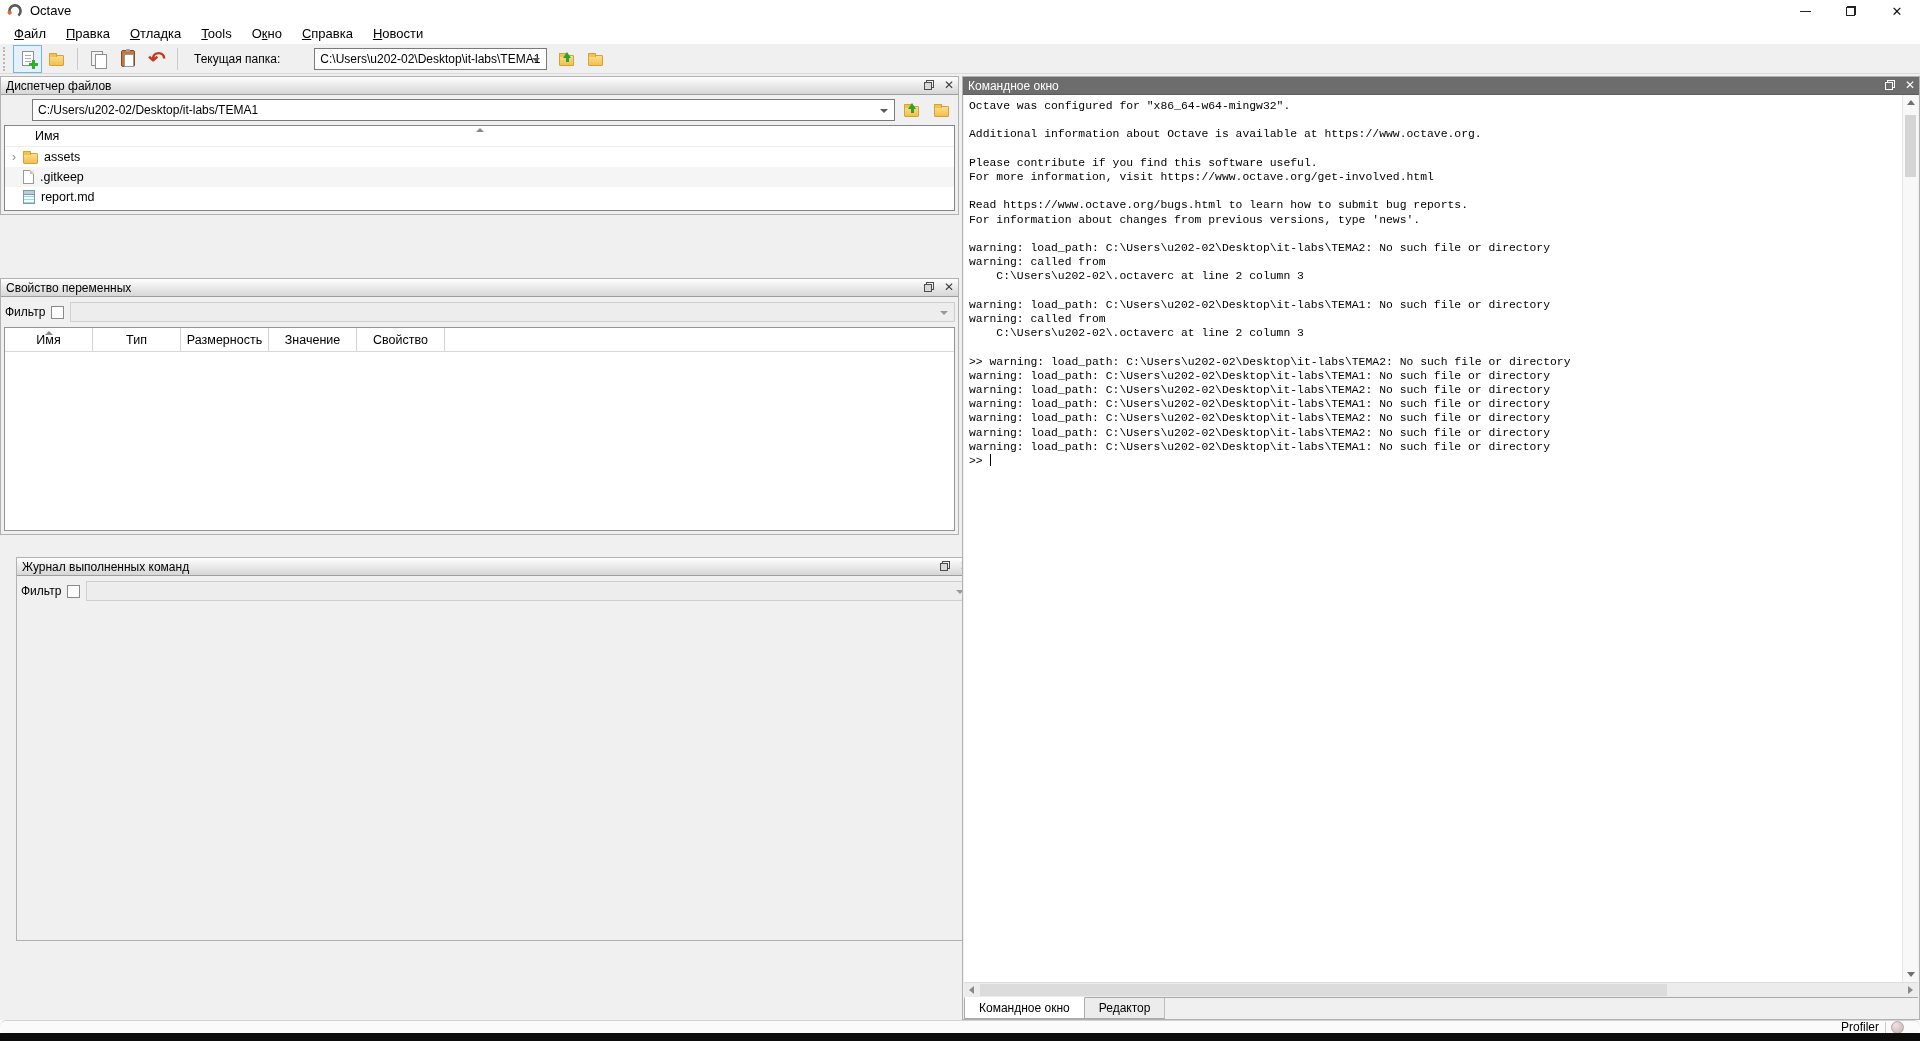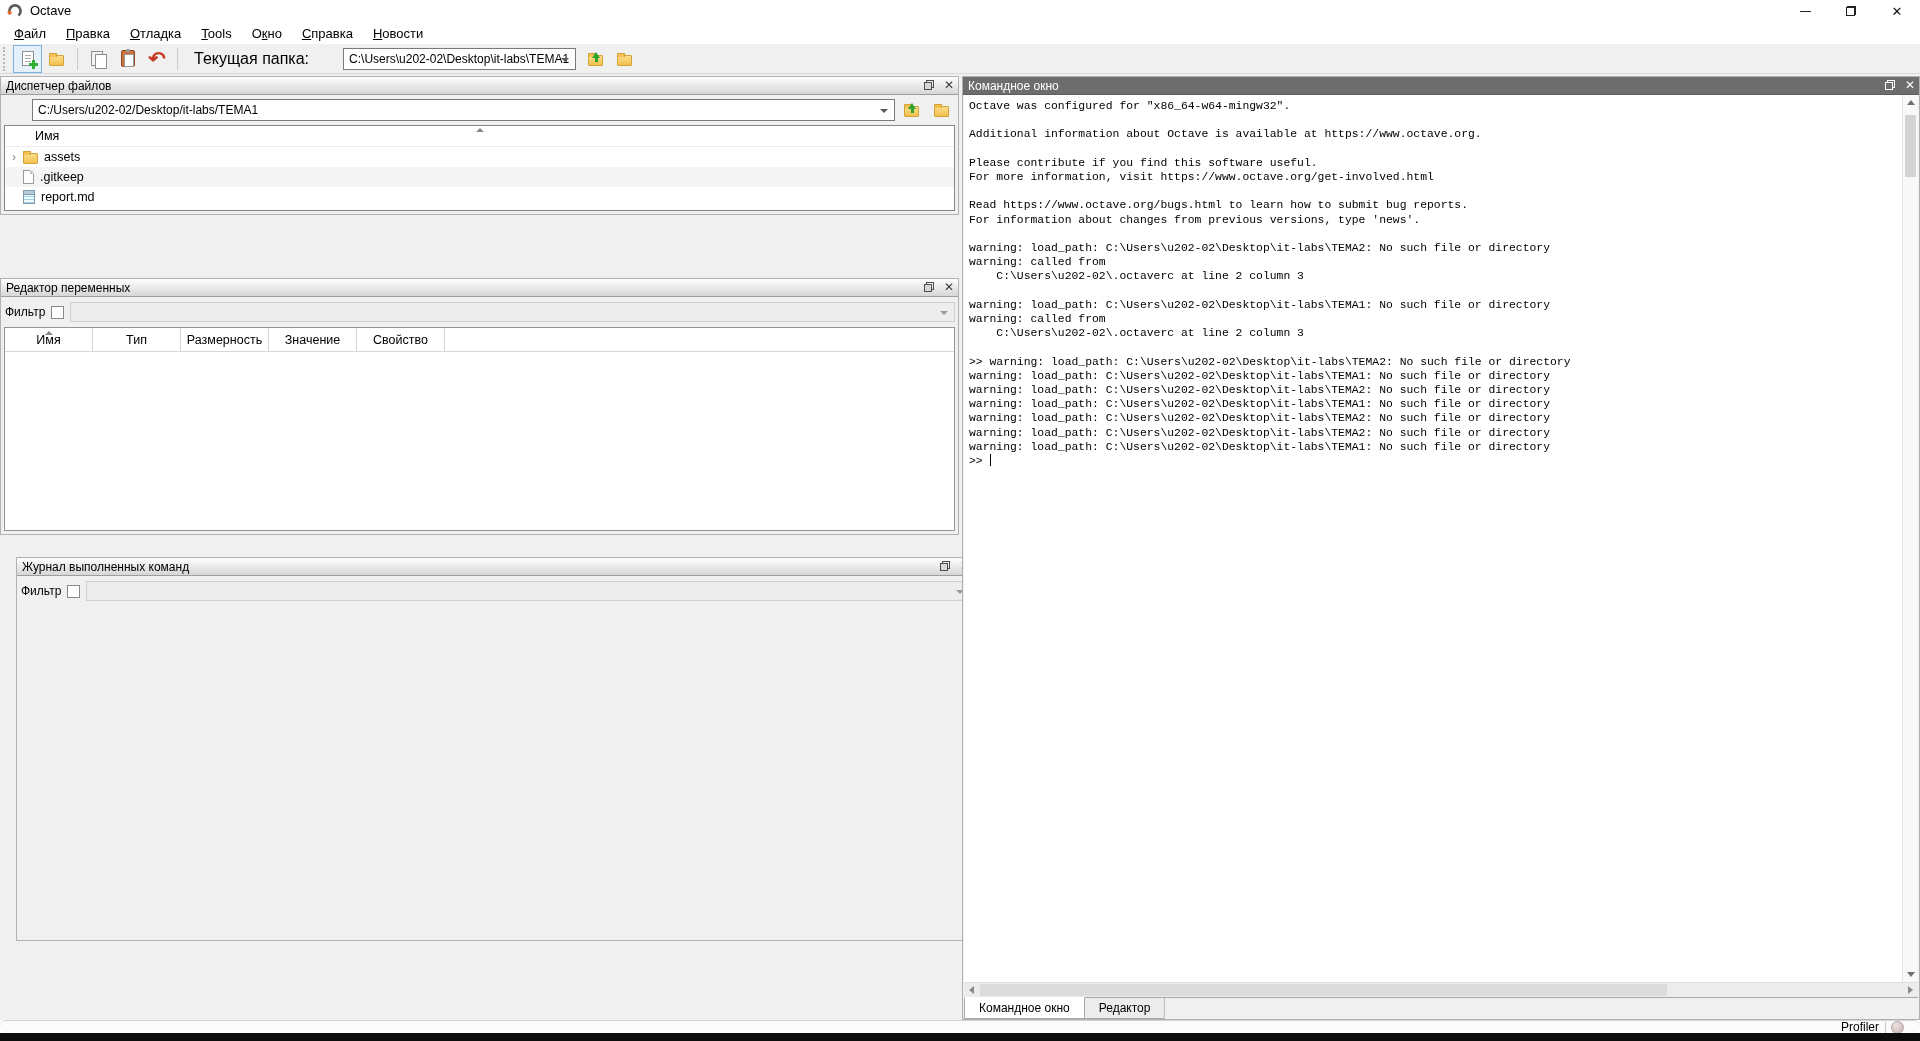--- a/index.html
+++ b/index.html
@@ -21,21 +21,21 @@
   .menubar { position:absolute; top:22px; left:0; width:1920px; height:22px; background:#fff;
              display:flex; align-items:center; padding-left:4px; font-size:13px; }
   .menu-item { padding:2px 10px; white-space:nowrap; }
 
   .toolbar { position:absolute; top:44px; left:0; width:1920px; height:30px; background:#f0f0f0;
              border-bottom:1px solid #dadada; display:flex; align-items:center; padding-left:3px; }
   .tb-handle { width:5px; height:24px; border-left:2px dotted #b9b9b9; margin-right:5px; }
   .tb-btn { width:27px; height:26px; display:flex; align-items:center; justify-content:center; margin:0 1px; }
   .tb-btn.highlighted { background:#e4f0fa; outline:1px solid #7cb3e0; }
   .tb-sep { width:1px; height:22px; background:#cccccc; margin:0 6px; }
-  .cur-label { font-size:16px; margin:0 6px 0 10px; white-space:nowrap; }
+  .cur-label { font-size:12px; margin:0 6px 0 10px; white-space:nowrap; }
   .combo { background:#fff; border:1px solid #7a7a7a; font-size:12px; display:flex;
            align-items:center; padding:0 18px 0 5px; position:relative; white-space:nowrap; overflow:hidden;margin-left:28px; }
   .combo::after { content:""; position:absolute; right:6px; top:9px; border-left:4px solid transparent;
                   border-right:4px solid transparent; border-top:4px solid #5a5a5a; }
   .tb-combo { width:233px; height:22px; }
 
   
   .icon-folder { position:relative; width:15px; height:11px; margin-top:3px;
                  background:linear-gradient(#fbdd8c,#f2c14e); border:1px solid #d3a238; border-radius:1px; flex:none; }
   .icon-folder::before { content:""; position:absolute; top:-3px; left:-1px; width:6px; height:3px;
@@ -253,21 +253,21 @@
             <span class="fb-chevron"></span>
             <span class="icon-notes"></span>
             <span class="fb-name">report.md</span>
           </div>
         </div>
     </div>
   </div>
 
   <div class="panel" style="left:0; top:204px; width:959px; height:257px;">
     <div class="panel-title">
-      <span>Редактор переменных</span>
+      <span>Свойство переменных</span>
       <span class="pt-icons">
         <span class="float-icon"></span>
         <span class="close-icon">✕</span>
       </span>
     </div>
     <div class="filter-row">
       <span class="filter-label">Фильтр</span>
       <span class="checkbox"></span>
       <div class="filter-combo"></div>
     </div>

